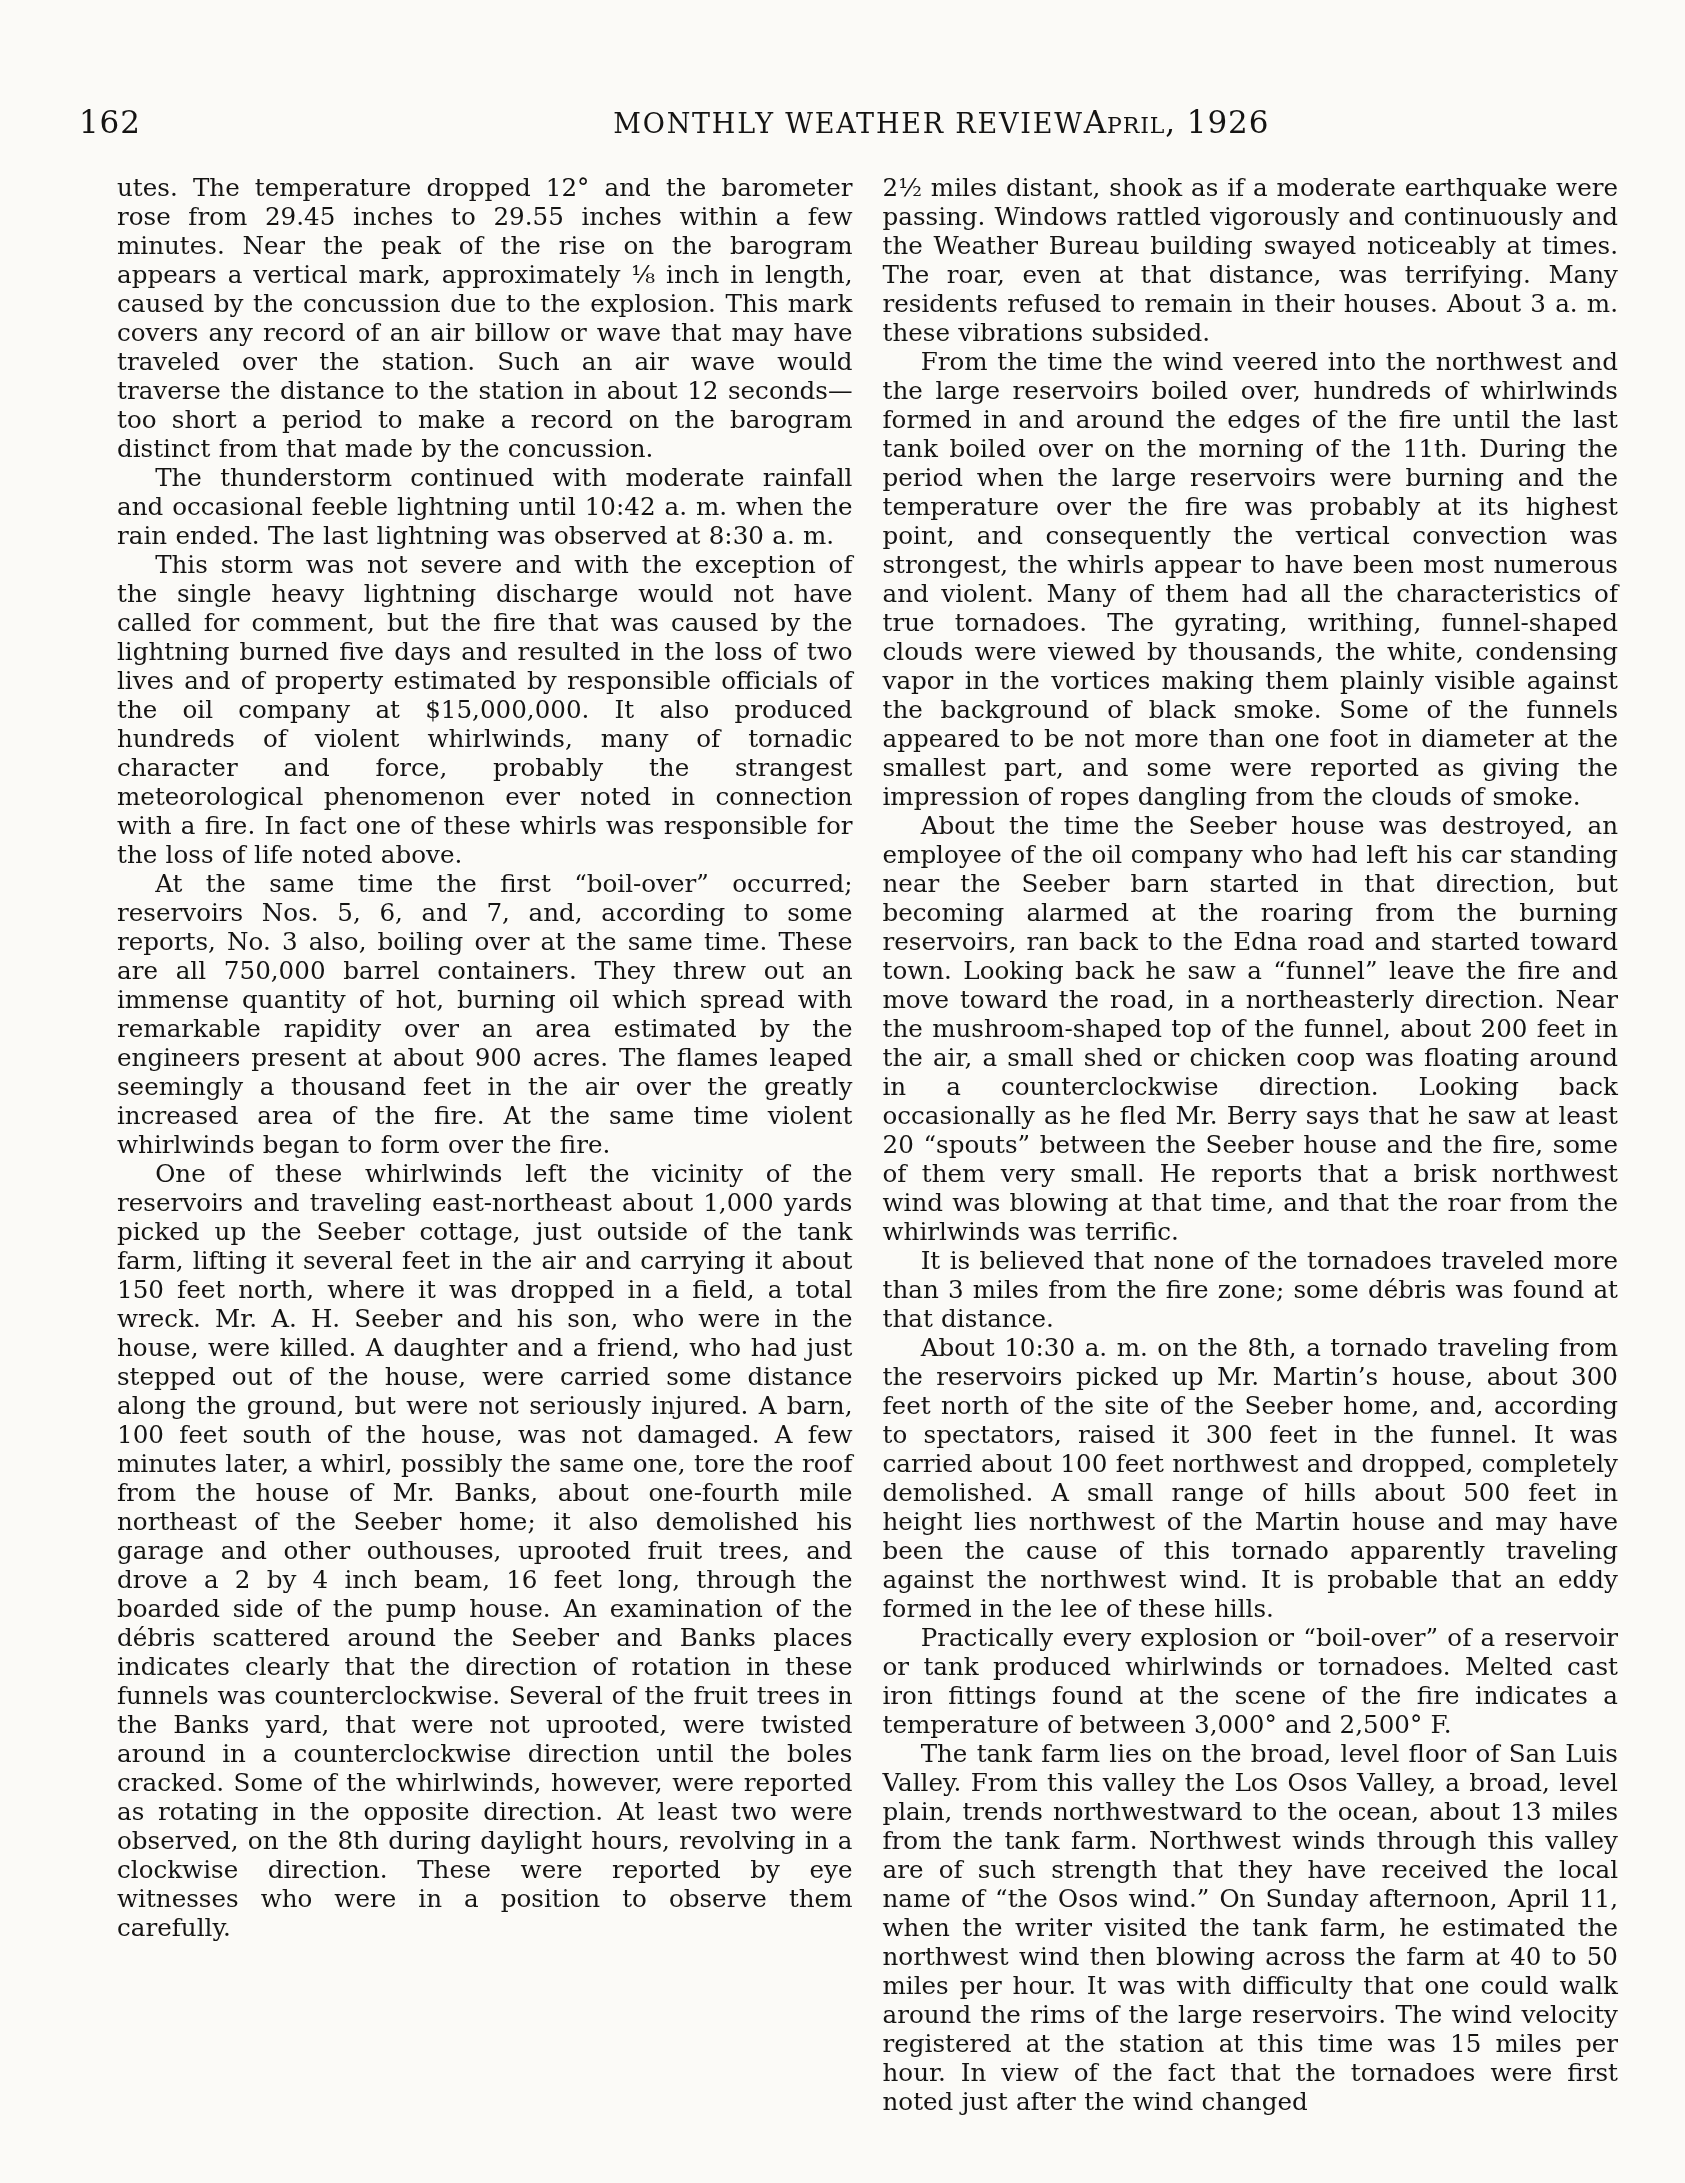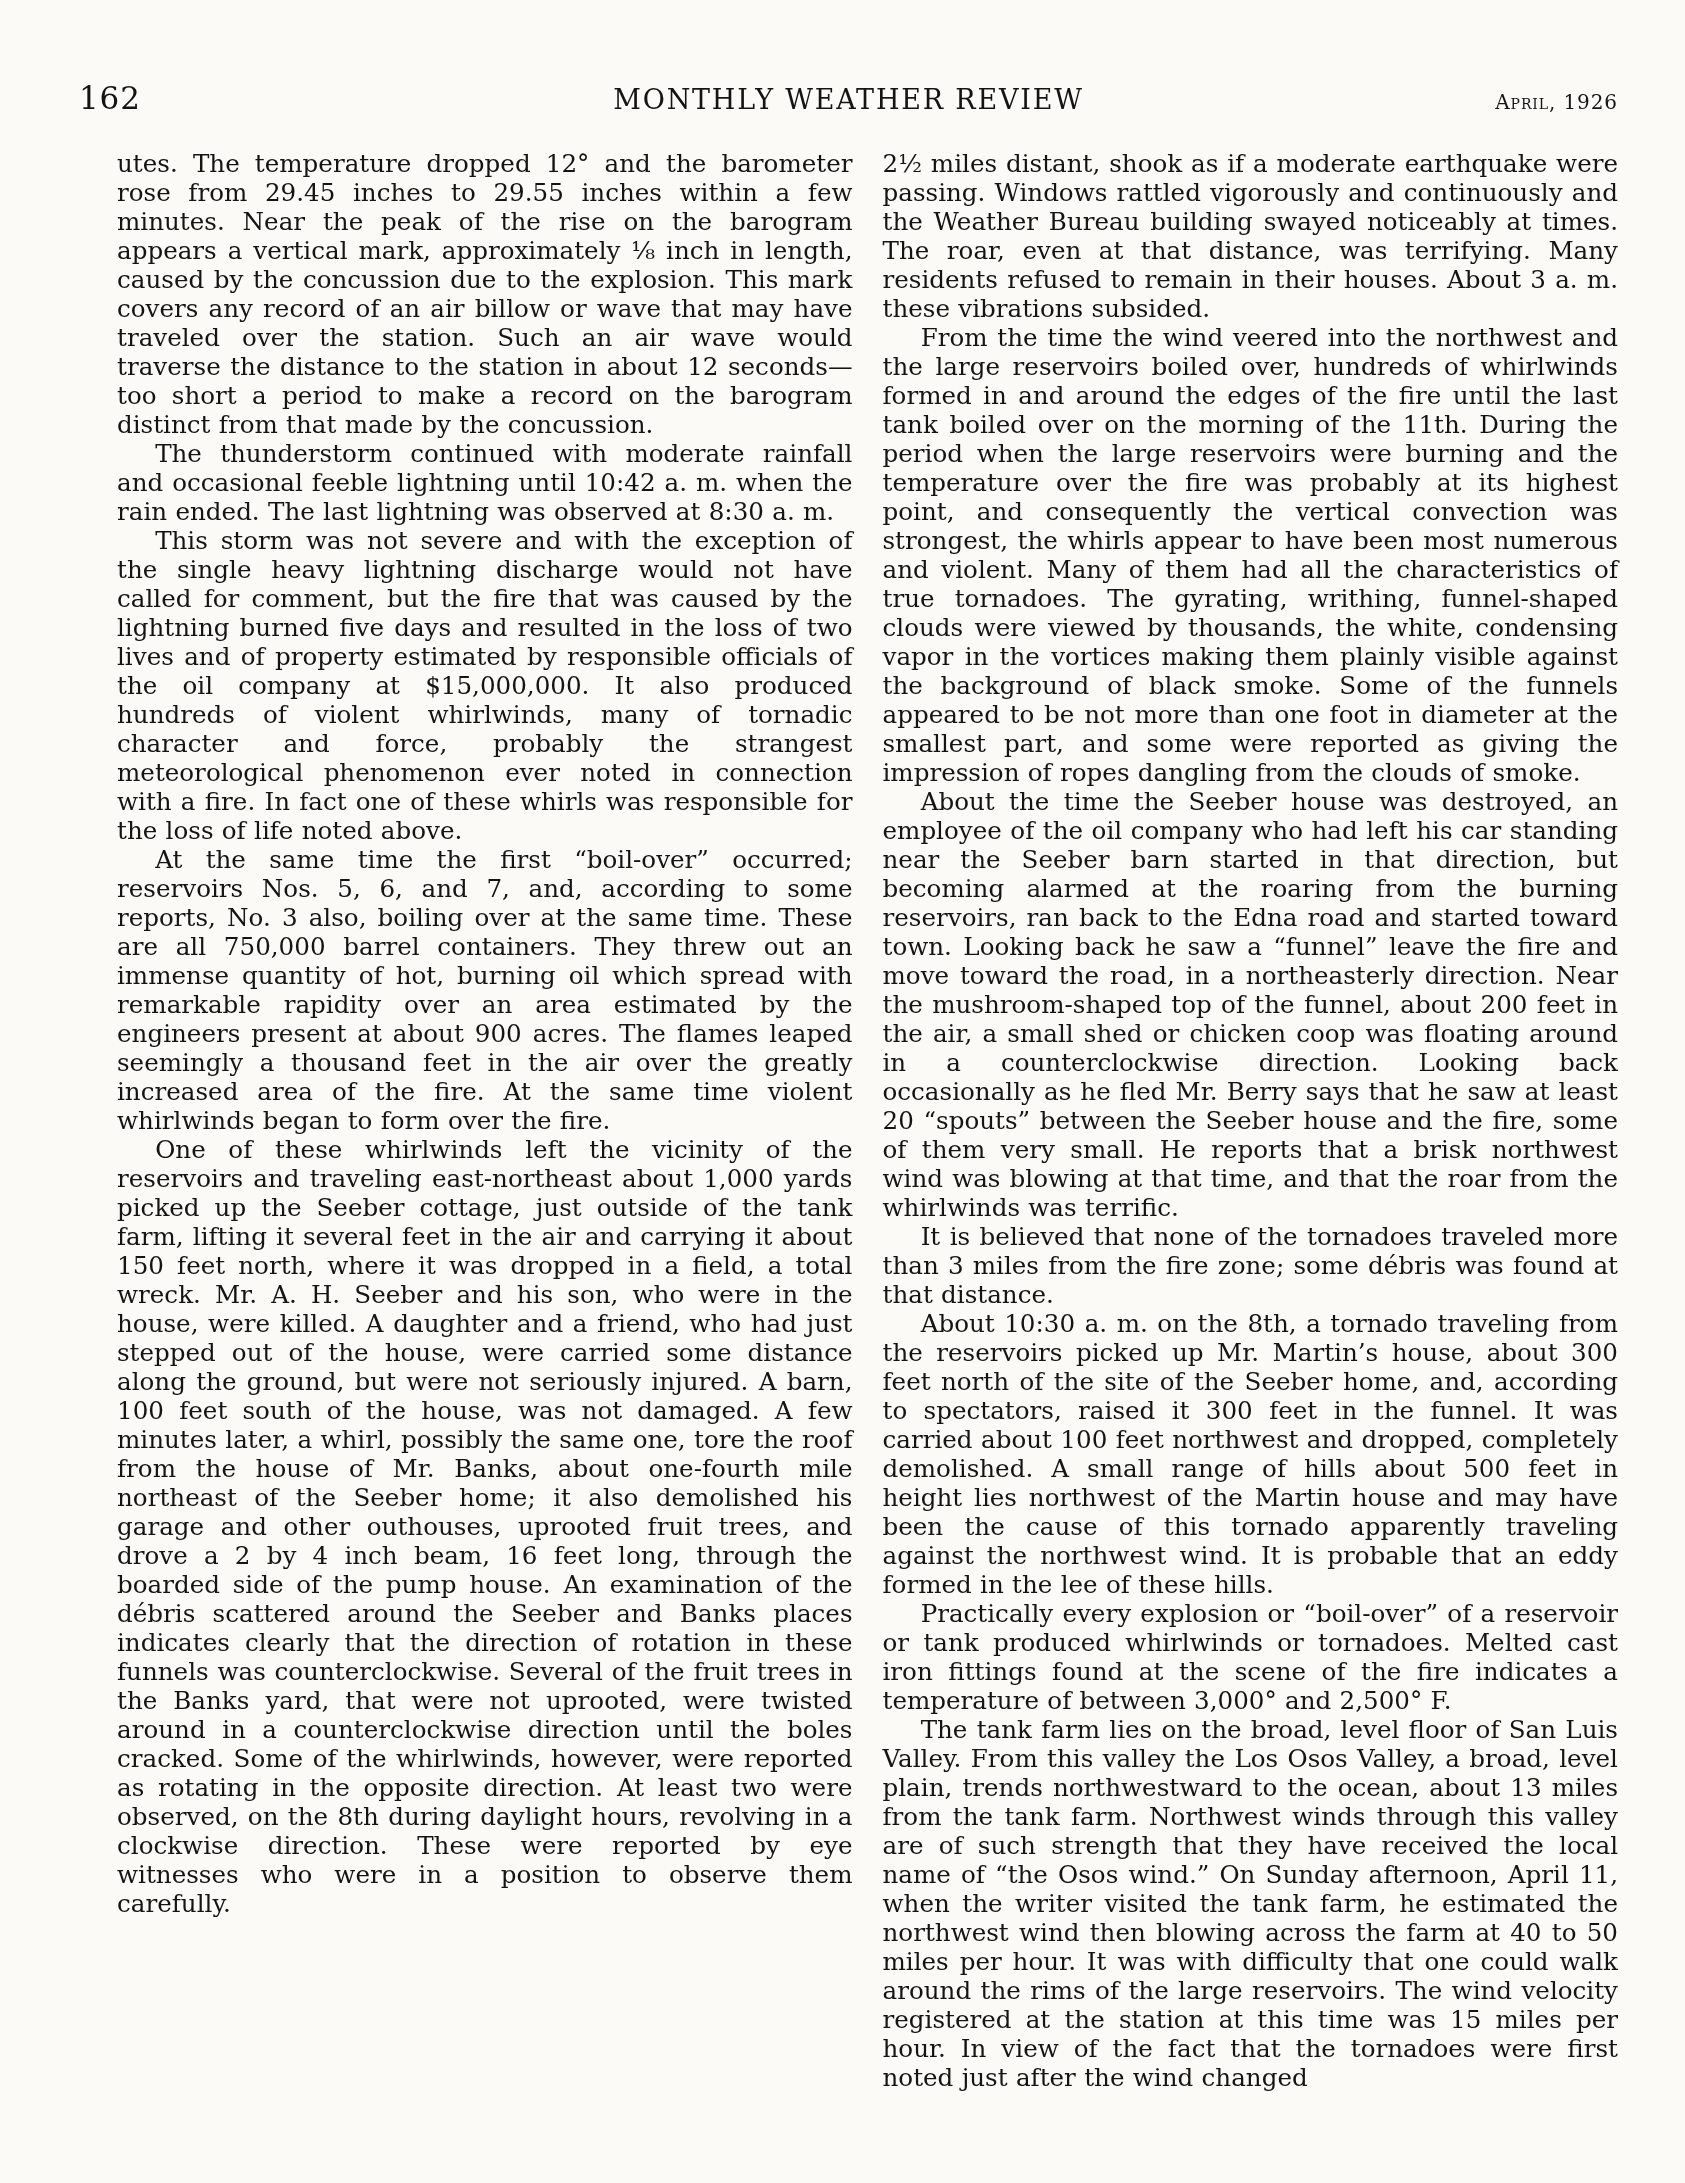--- a/index.html
+++ b/index.html
@@ -12,45 +12,45 @@
     background: #fbfaf7;
     font-family: "DejaVu Serif", "Liberation Serif", serif;
     color: #151413;
     overflow: hidden;
     position: relative;
   }
   .page {
     width: 100%;
     height: 100%;
     box-sizing: border-box;
-    padding-top: 80px;
+    padding-top: 104px;
   }
   
   .running-head {
     display: grid;
     grid-template-columns: 1fr auto 1fr;
     align-items: baseline;
     padding: 0 67px 0 79px;
     margin-bottom: 33px;
   }
   .page-number {
     font-size: 31px;
     letter-spacing: 0.9px;
   }
   .journal-title {
     font-size: 27px;
     letter-spacing: 1.8px;
     text-align: center;
     white-space: nowrap;
   }
   .issue-date {
-    font-size: 20px;
+    font-size: 31px;
     font-variant: small-caps;
     letter-spacing: 0.9px;
-    text-align: right;
+    text-align: left;
     white-space: nowrap;
   }
   
   .columns {
     display: flex;
     gap: 30px;
     padding: 0 67px 0 117px;
     box-sizing: border-box;
   }
   .column {

